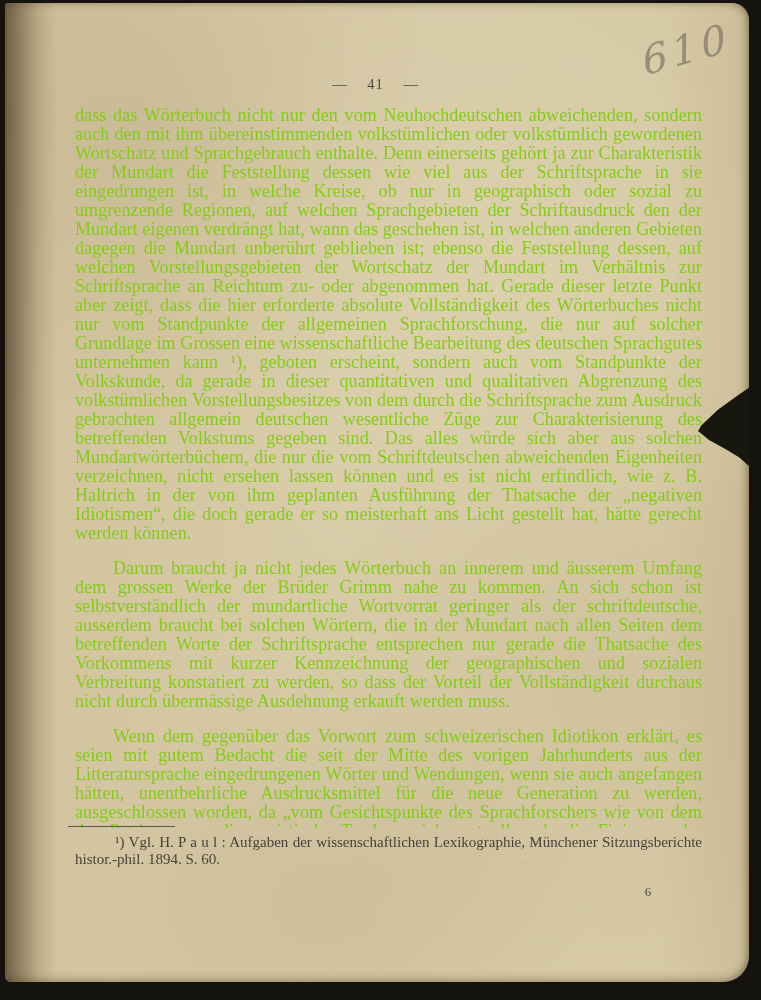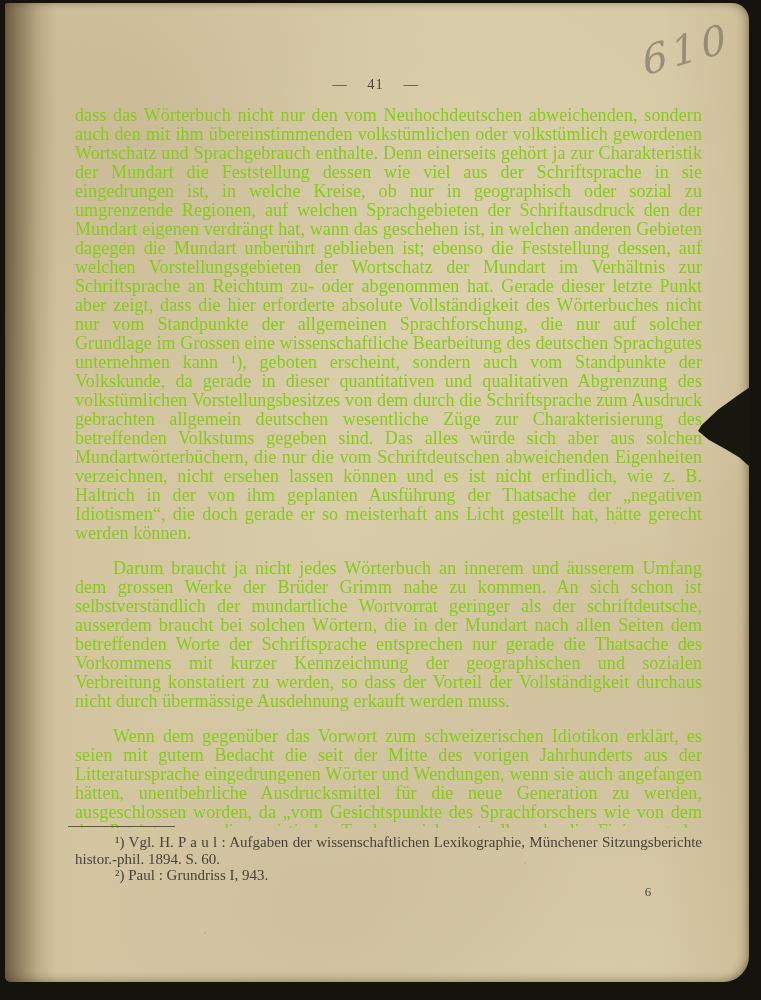--- a/index.html
+++ b/index.html
@@ -161,18 +161,17 @@
   <div class="main-text">
     <p>dass das Wörterbuch nicht nur den vom Neuhochdeutschen abweichenden, sondern auch den mit ihm übereinstimmenden volkstümlichen oder volkstümlich gewordenen Wortschatz und Sprachgebrauch enthalte. Denn einerseits gehört ja zur Charakteristik der Mundart die Feststellung dessen wie viel aus der Schriftsprache in sie eingedrungen ist, in welche Kreise, ob nur in geographisch oder sozial zu umgrenzende Regionen, auf welchen Sprachgebieten der Schriftausdruck den der Mundart eigenen verdrängt hat, wann das geschehen ist, in welchen anderen Gebieten dagegen die Mundart unberührt geblieben ist; ebenso die Feststellung dessen, auf welchen Vorstellungsgebieten der Wortschatz der Mundart im Verhältnis zur Schriftsprache an Reichtum zu- oder abgenommen hat. Gerade dieser letzte Punkt aber zeigt, dass die hier erforderte absolute Vollständigkeit des Wörterbuches nicht nur vom Standpunkte der allgemeinen Sprachforschung, die nur auf solcher Grundlage im Grossen eine wissenschaftliche Bearbeitung des deutschen Sprachgutes unternehmen kann ¹), geboten erscheint, sondern auch vom Standpunkte der Volkskunde, da gerade in dieser quantitativen und qualitativen Abgrenzung des volkstümlichen Vorstellungsbesitzes von dem durch die Schriftsprache zum Ausdruck gebrachten allgemein deutschen wesentliche Züge zur Charakterisierung des betreffenden Volkstums gegeben sind. Das alles würde sich aber aus solchen Mundartwörterbüchern, die nur die vom Schriftdeutschen abweichenden Eigenheiten verzeichnen, nicht ersehen lassen können und es ist nicht erfindlich, wie z. B. Haltrich in der von ihm geplanten Ausführung der Thatsache der „negativen Idiotismen“, die doch gerade er so meisterhaft ans Licht gestellt hat, hätte gerecht werden können.</p>
     <p class="indent">Darum braucht ja nicht jedes Wörterbuch an innerem und äusserem Umfang dem grossen Werke der Brüder Grimm nahe zu kommen. An sich schon ist selbstverständlich der mundartliche Wortvorrat geringer als der schriftdeutsche, ausserdem braucht bei solchen Wörtern, die in der Mundart nach allen Seiten dem betreffenden Worte der Schriftsprache entsprechen nur gerade die Thatsache des Vorkommens mit kurzer Kennzeichnung der geographischen und sozialen Verbreitung konstatiert zu werden, so dass der Vorteil der Vollständigkeit durchaus nicht durch übermässige Ausdehnung erkauft werden muss.</p>
     <p class="indent">Wenn dem gegenüber das Vorwort zum schweizerischen Idiotikon erklärt, es seien mit gutem Bedacht die seit der Mitte des vorigen Jahrhunderts aus der Litteratursprache eingedrungenen Wörter und Wendungen, wenn sie auch angefangen hätten, unentbehrliche Ausdrucksmittel für die neue Generation zu werden, ausgeschlossen worden, da „vom Gesichtspunkte des Sprachforschers wie von dem des Patrioten aus die puristische Tendenz viel wertvoller als die Fixierung der gegenwärtigen Uebergangssprache“ erschien, so muss dem im allgemeinen entgegen gehalten werden, dass solches Eindringen von Worten und Wendungen der Schriftsprache (Kanzleisprache) in die Mundart von jeher stattgefunden hat und es schwer sein dürfte die Grenze dieses puristischen Verfahrens zu ziehen, im speziellen aber, dass zweifellos in der siebenbürgisch-sächsischen Mundart, die von der hochdeutschen Schriftsprache durch eine viel merkbarere Kluft geschieden ist als das Schweizer - Deutsche, dieses Eindringen der Schriftsprache in die eigentliche Volkssprache bei weitem nicht so fühlbar ist als dort. W e g e n e r s Vorschlag aber ²), zur Vermeidung unnötiger Wiederholung für lexikalische Sammlungen knappe Verzeichnisse hochdeutscher Wörter zu Grunde zu legen, wobei Dialektform oder Abweichung zu bezeichnen seien, entbehrt für unser sieben-</p>
   </div>
 
   <div class="footnote-separator"></div>
 
   <div class="footnotes">
     <p class="footnote">¹) Vgl. H. P a u l :  Aufgaben der wissenschaftlichen Lexikographie, Münchener Sitzungsberichte histor.-phil. 1894. S. 60.</p>
-    <p class="footnote">²) Paul :  Grundriss I, 943.</p>
   </div>
 
   <div class="signature-mark">6</div>
 
 </div>
 
 </body></html>

